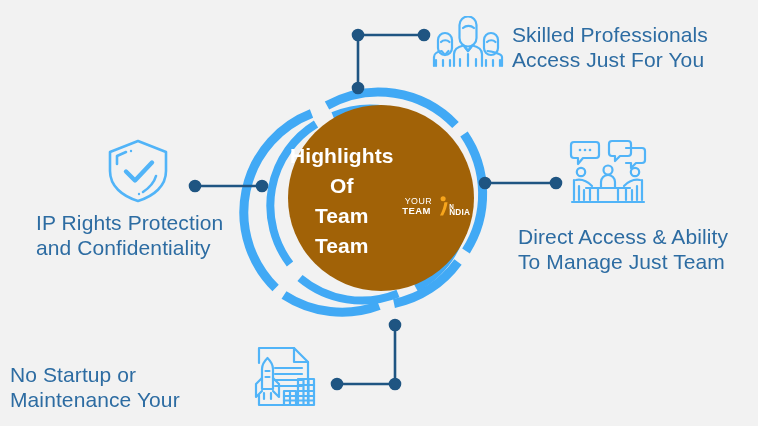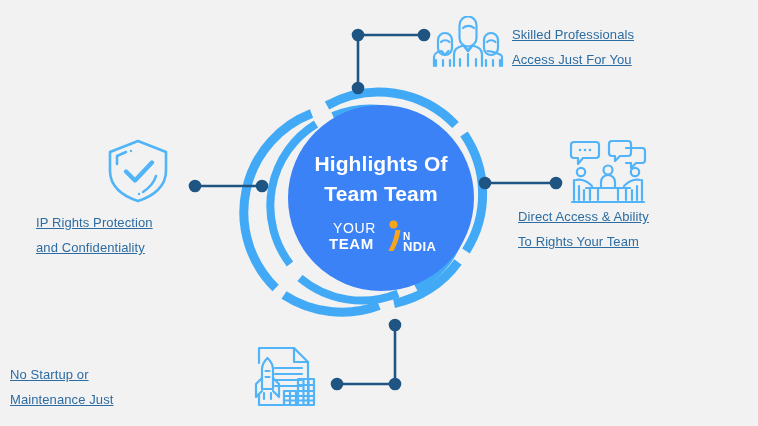--- a/index.html
+++ b/index.html
@@ -30,23 +30,23 @@
     height: 426px;
   }
   
   .hub-core {
     position: absolute;
     left: 288px;
     top: 105px;
     width: 186px;
     height: 186px;
     border-radius: 50%;
-    background: #3b82f6;
+    background: #a16207;
     display: flex;
-    flex-direction: column;
+    flex-direction: row;
     align-items: center;
     justify-content: center;
     box-sizing: border-box;
     padding-top: 6px;
   }
   .hub-title {
     color: #ffffff;
     font-size: 21px;
     line-height: 30px;
     font-weight: bold;
@@ -56,27 +56,26 @@
   }
   .hub-logo {
     margin-top: 9px;
     width: 124px;
     height: 36px;
   }
   
   .node-label {
     position: absolute;
     color: #2d6ca2;
-    font-size: 13px;
+    font-size: 21px;
     line-height: 25px;
     letter-spacing: 0.1px;
-    text-decoration: underline;
   }
   .label-top-right { left: 512px; top: 22px; width: 235px; text-align: left; }
-  .label-mid-right { left: 518px; top: 204px; width: 235px; text-align: left; }
+  .label-mid-right { left: 518px; top: 224px; width: 235px; text-align: left; }
   .label-mid-left  { left: 36px;  top: 210px; width: 218px; }
   .label-bottom    { left: 10px;  top: 362px; width: 232px; text-align: left; }
 
   .node-icon { position: absolute; }
   .icon-people   { left: 432px; top: 16px; }
   .icon-meeting  { left: 568px; top: 138px; }
   .icon-shield   { left: 104px; top: 138px; }
   .icon-rocket   { left: 248px; top: 343px; }
 </style>
 </head>
@@ -212,21 +211,21 @@
       <path d="M 72 42 C 67 41 61 43 56 48"></path>
       <path d="M 74 42 L 74 62 M 69 48 L 69 62 M 64 52 L 64 62"></path>
 
       <line x1="18" y1="50" x2="62" y2="50"></line>
       <path d="M 22 50 L 22 62 M 30 50 L 30 62 M 50 50 L 50 62 M 58 50 L 58 62"></path>
       <line x1="4" y1="64" x2="76" y2="64"></line>
     </g>
   </svg>
   <div class="node-label label-mid-right">
     <div>Direct Access &amp; Ability</div>
-    <div>To Rights Your Team</div>
+    <div>To Manage Just Team</div>
   </div>
 
   <svg class="node-icon icon-shield" width="68" height="66" viewBox="0 0 68 66">
     <g fill="none" stroke="#51b4f8" stroke-width="2.6" stroke-linecap="round" stroke-linejoin="round">
       <path d="M 34 3 L 62 14 L 62 33 C 62 48 50 58 34 63 C 18 58 6 48 6 33 L 6 14 Z"></path>
       <path d="M 13 26 L 13 18 L 22 14"></path>
       <circle cx="27" cy="13" r="1.2" fill="#51b4f8" stroke="none"></circle>
       <path d="M 22 33.5 L 31 42.5 L 48 24.5" stroke-width="4.4"></path>
       <path d="M 52 38 C 50 45 45 50 39 54"></path>
       <circle cx="35" cy="56" r="1.2" fill="#51b4f8" stroke="none"></circle>
@@ -263,16 +262,16 @@
       <line x1="50" y1="42" x2="66" y2="42"></line>
       <line x1="50" y1="48" x2="66" y2="48"></line>
       <line x1="50" y1="53" x2="66" y2="53"></line>
       <line x1="50" y1="57.5" x2="66" y2="57.5"></line>
       <line x1="55.5" y1="36" x2="55.5" y2="62"></line>
       <line x1="60.5" y1="36" x2="60.5" y2="62"></line>
     </g>
   </svg>
   <div class="node-label label-bottom">
     <div>No Startup or</div>
-    <div>Maintenance Just</div>
+    <div>Maintenance Your</div>
   </div>
 
 </div>
 
 </body></html>

